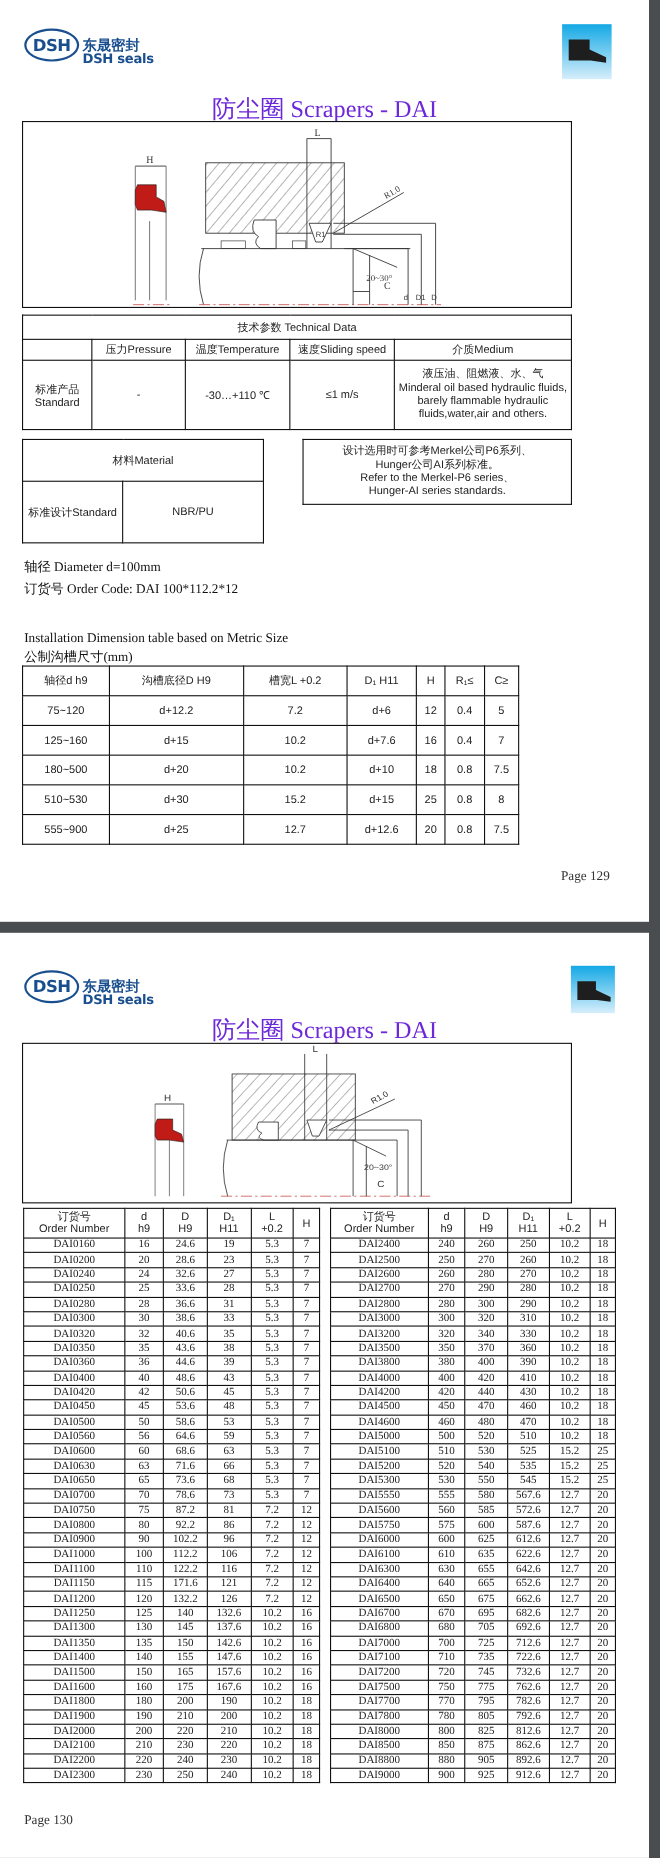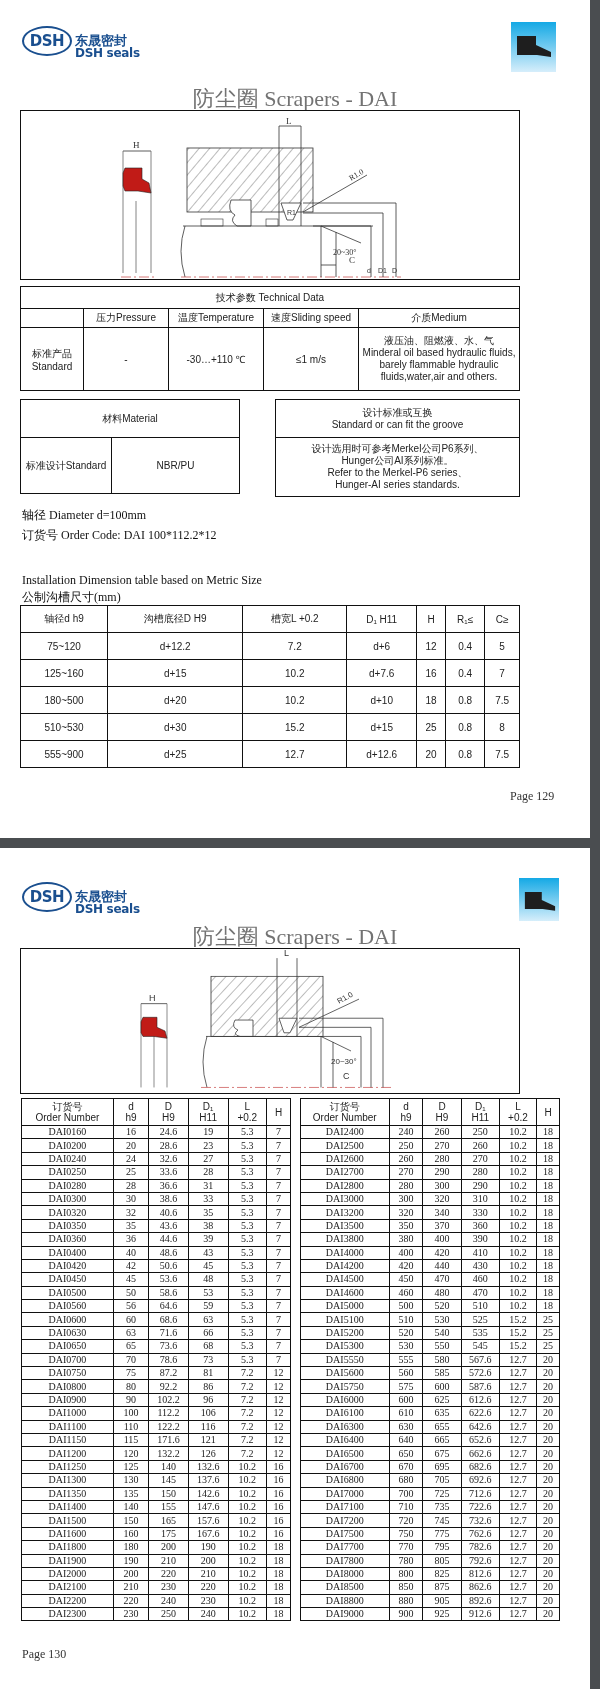--- a/index.html
+++ b/index.html
@@ -10,34 +10,34 @@
   .rstrip { position:absolute; right:0; top:0; width:10px; height:1689px; background:#4a4d50; }
 
   .logo { position:absolute; left:22px; top:22px; display:flex; align-items:center; }
   .logo .oval { width:50px; height:30px; border:2.5px solid #1a4f8f; border-radius:50%; display:flex; align-items:center; justify-content:center; color:#1a4f8f; font-weight:bold; font-size:15px; font-family:"DejaVu Sans", sans-serif; letter-spacing:-0.5px; box-sizing:border-box; }
   .logo .txt { margin-left:3px; color:#1a4f8f; line-height:13px; }
   .logo .cn { font-size:13px; font-weight:bold;margin-top:12px; }
   .logo .en { font-size:12px; font-weight:bold; font-family:"DejaVu Sans", sans-serif; letter-spacing:-0.3px; }
   .badge { position:absolute; right:34px; top:22px; width:45px; height:50px; background:linear-gradient(#14a9e5, #d6eefb); }
   .badge svg { position:absolute; left:5px; top:12px; }
 
-  .title { position:absolute; left:0; width:590px; text-align:center; font-family:"Liberation Serif", serif; font-size:22px; color:#737373; }
+  .title { position:absolute; left:0; width:590px; text-align:center; font-family:"Liberation Serif", serif; font-size:22px; color:#6d28d9; }
   .diagram { position:absolute; left:20px; width:500px; border:1.5px solid #111; background:#fff; box-sizing:border-box; }
 
   table { border-collapse:collapse; }
   .tech { position:absolute; left:20px; top:286px; width:500px; font-size:10px; }
   .tech td { border:1px solid #111; text-align:center; padding:2px 3px; color:#222; }
   .mat { position:absolute; left:20px; top:399px; width:220px; font-size:10px;border-radius:30px; }
   .mat td { border:1px solid #111; text-align:center; color:#222; }
   .std { position:absolute; left:275px; top:399px; width:245px; font-size:10px; }
   .std td { border:1px solid #111; text-align:center; color:#222; line-height:12px; }
 
   .order { position:absolute; left:22px; top:505px; font-family:"Liberation Serif", serif; font-size:12px; color:#111; line-height:20px; }
   .install { position:absolute; left:22px; top:572px; font-family:"Liberation Serif", serif; font-size:12px; color:#111; line-height:17px; }
-  .dim { position:absolute; left:20px; top:605px; width:500px; font-size:10px; }
+  .dim { position:absolute; left:20px; top:605px; width:452px; font-size:10px; }
   .dim td { border:1.5px solid #111; text-align:center; height:24px; color:#222; }
   .pnum { position:absolute; font-family:"Liberation Serif", serif; font-size:12px; color:#333; }
 
   .otbl { position:absolute; top:1098px; font-size:10px; }
   .otbl td { border:1.3px solid #111; text-align:center; height:12.4px; padding:0; line-height:12px; font-family:"Liberation Serif", serif; color:#222; }
   .otbl .hd td { font-family:"Liberation Sans", sans-serif; height:26px; line-height:11px; }
 </style>
 </head>
 <body>
 
@@ -143,26 +143,20 @@
         </tr>
     <tr style="height:56px">
       <td style="width:88px">标准设计Standard</td>
       <td>NBR/PU</td>
     </tr>
   </tbody>
     </table>
 
   <table class="std">
     <tbody>
-        <tr>
-          <td style="height:35px">
-            <div>设计标准或互换</div>
-            <div>Standard or can fit the groove</div>
-          </td>
-        </tr>
     <tr>
           <td style="height:56px">
             <div>设计选用时可参考Merkel公司P6系列、</div>
             <div>Hunger公司AI系列标准。</div>
             <div>Refer to the Merkel-P6 series、</div>
             <div>Hunger-AI series standards.</div>
           </td>
         </tr>
   </tbody>
     </table>

